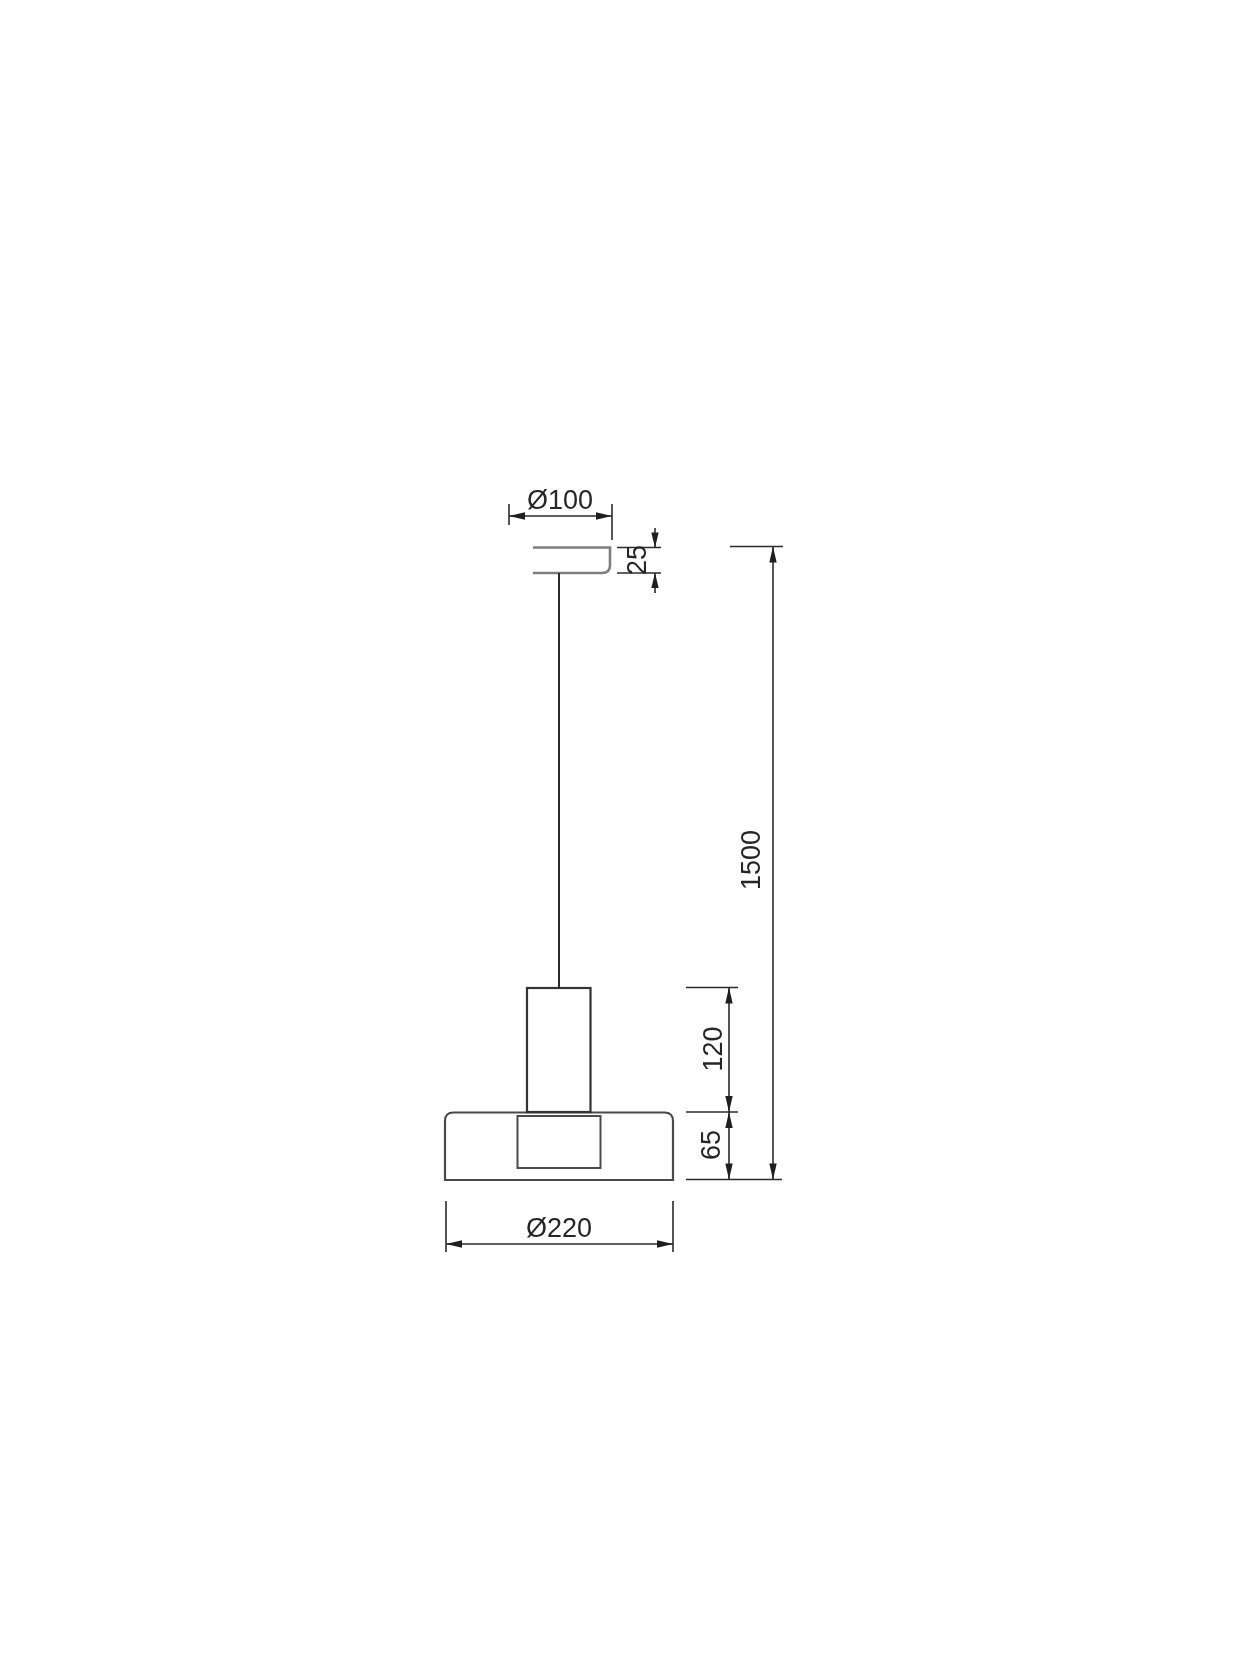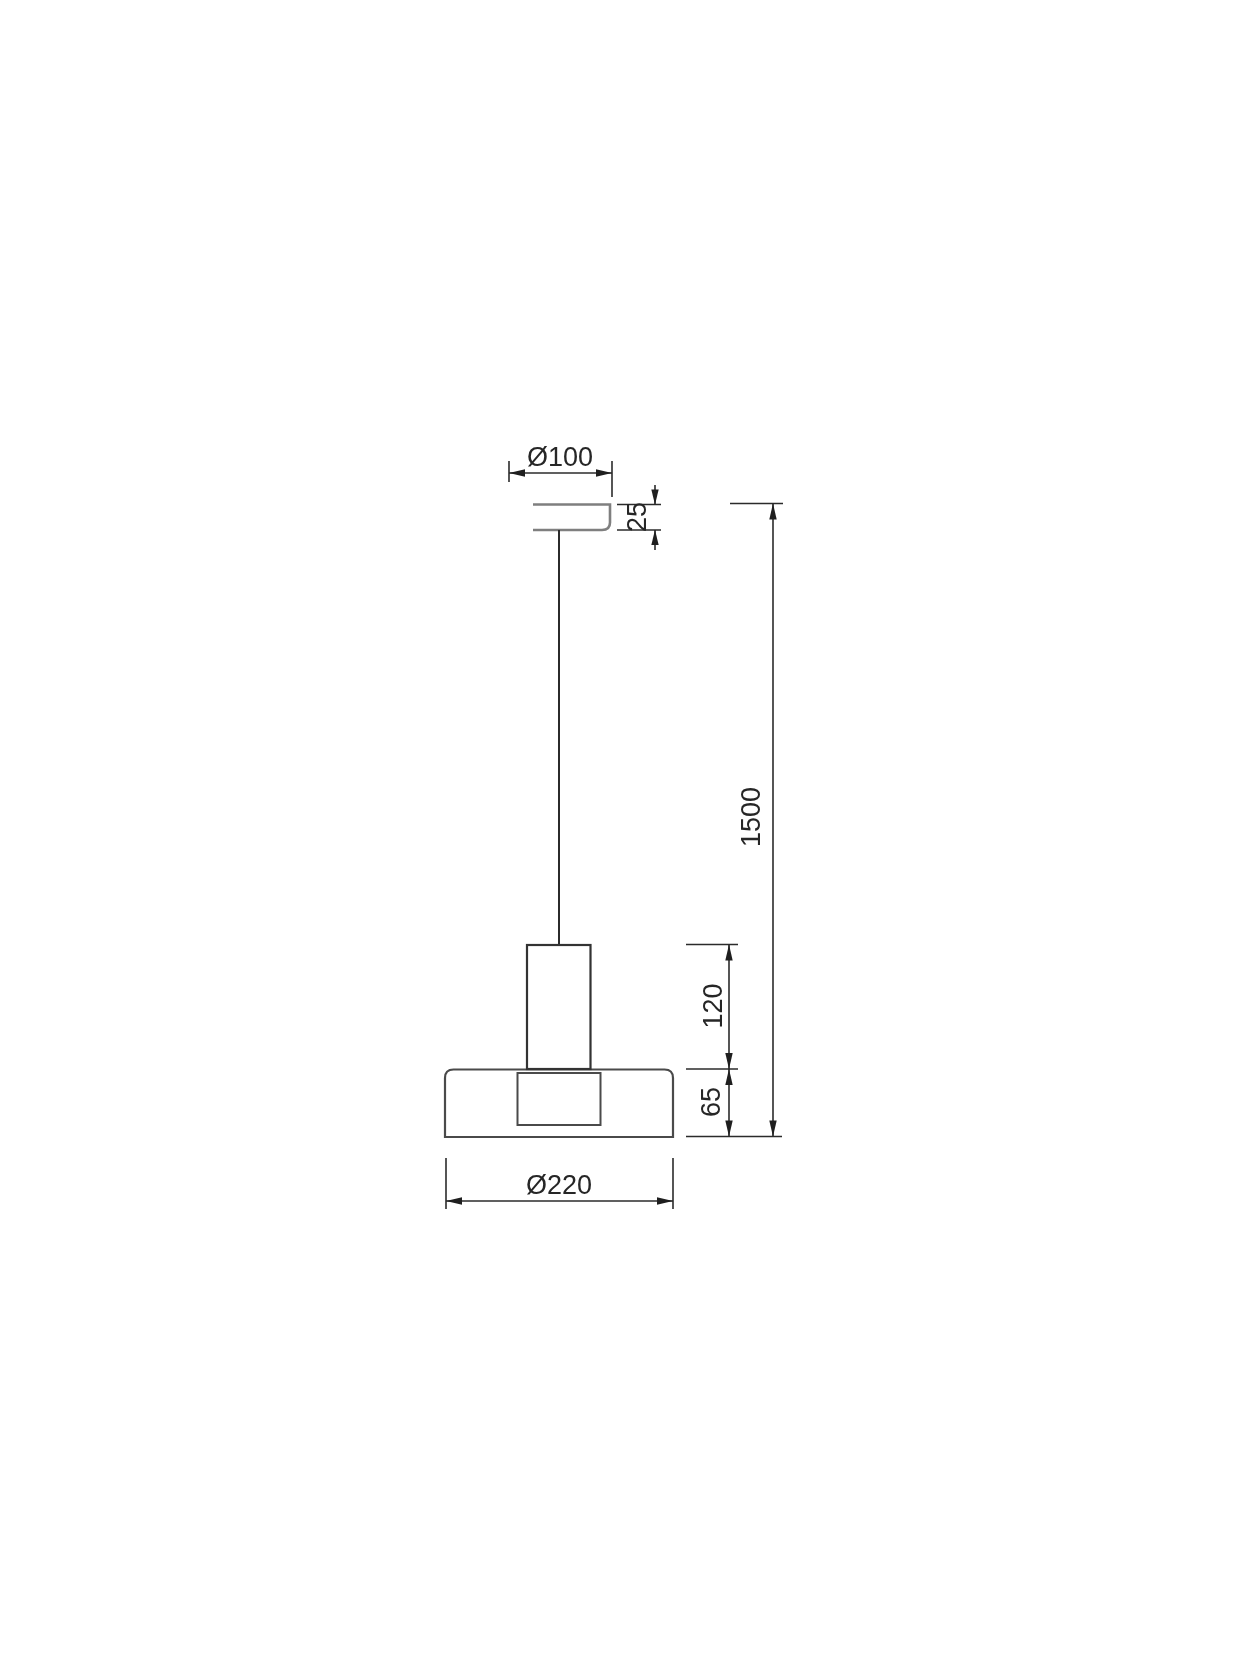--- a/index.html
+++ b/index.html
@@ -6,20 +6,21 @@
     margin: 0;
     padding: 0;
     background: #ffffff;
   }
   .canvas {
     position: relative;
     width: 1248px;
     height: 1424px;
     background: #ffffff;
     overflow: hidden;
+    margin-top: 43px;
   }
   svg { display: block; }
   text {
     font-family: "Liberation Sans", sans-serif;
     font-size: 27px;
     fill: #262626;
   }
 </style>
 </head>
 <body>

